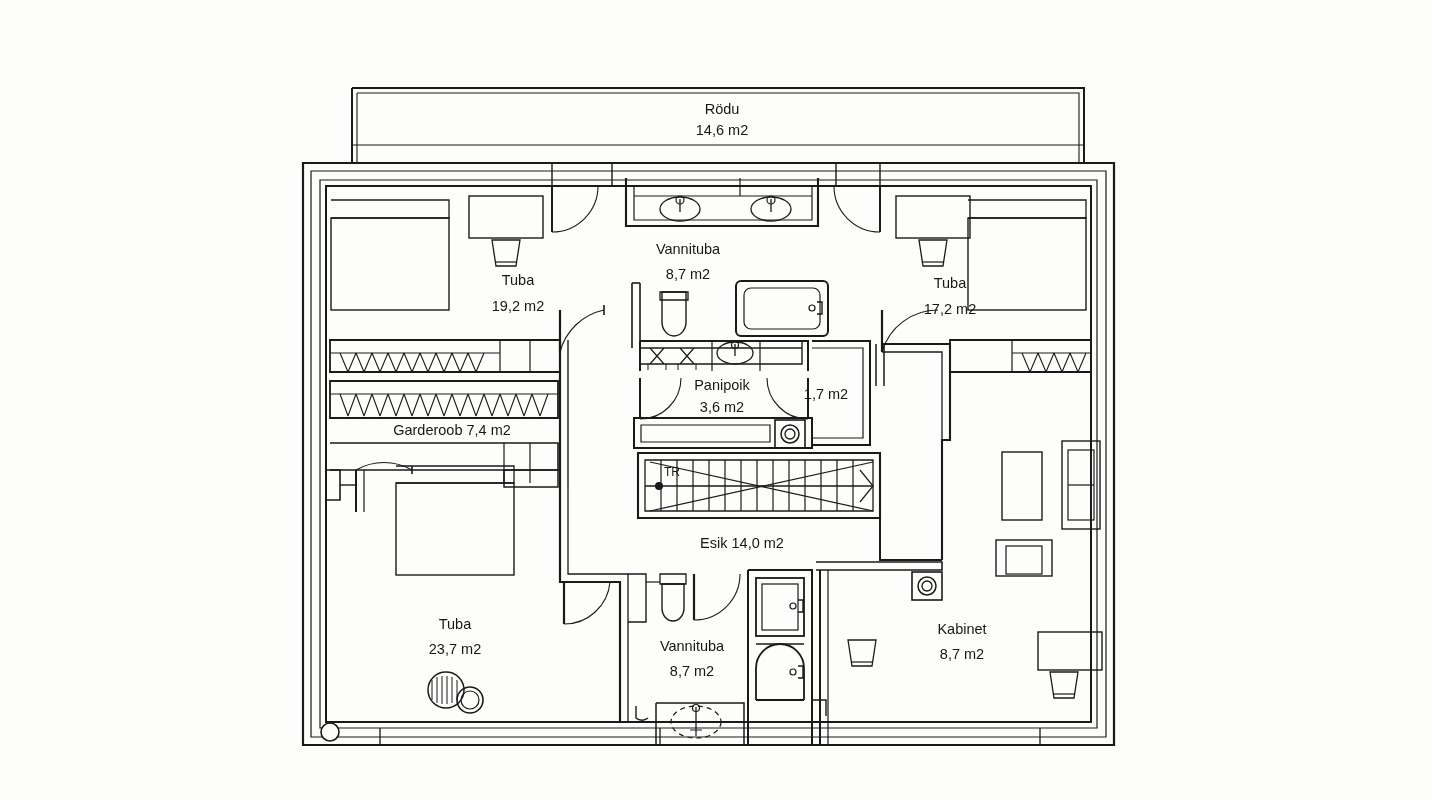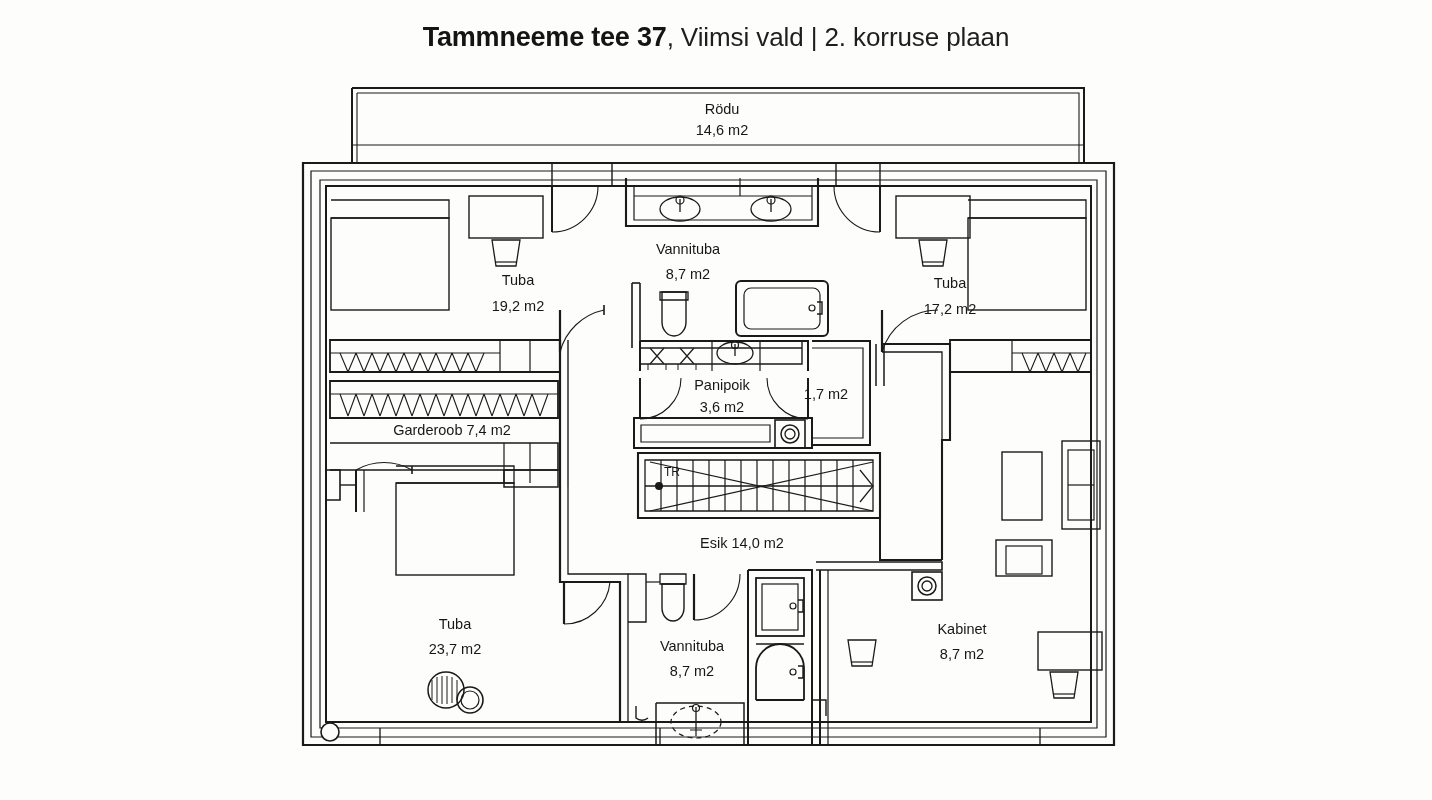--- a/index.html
+++ b/index.html
@@ -61,23 +61,20 @@
     fill: #171717;
     text-anchor: middle;
     dominant-baseline: middle;
   }
 </style>
 </head>
 <body>
 
 <div id="page">
 
-  <div id="title-bar">
-    <span class="title-bold">Tammneeme tee 37</span><span class="title-light">, Viimsi vald | 2. korruse plaan</span>
-  </div>
 
   <div id="plan-wrap">
     <svg width="1432" height="800" viewBox="0 0 1432 800" xmlns="http://www.w3.org/2000/svg">
 
       <g fill="none" stroke="#1a1a1a" stroke-linejoin="miter" stroke-linecap="butt">
 
         <g>
           <path d="M352,88 L1084,88 L1084,163 M352,88 L352,163" stroke-width="2"></path>
           <path d="M357,93 L1079,93 L1079,163 M357,93 L357,163" stroke-width="1.1"></path>
           <path d="M352,145 L1084,145" stroke-width="1.1"></path>

